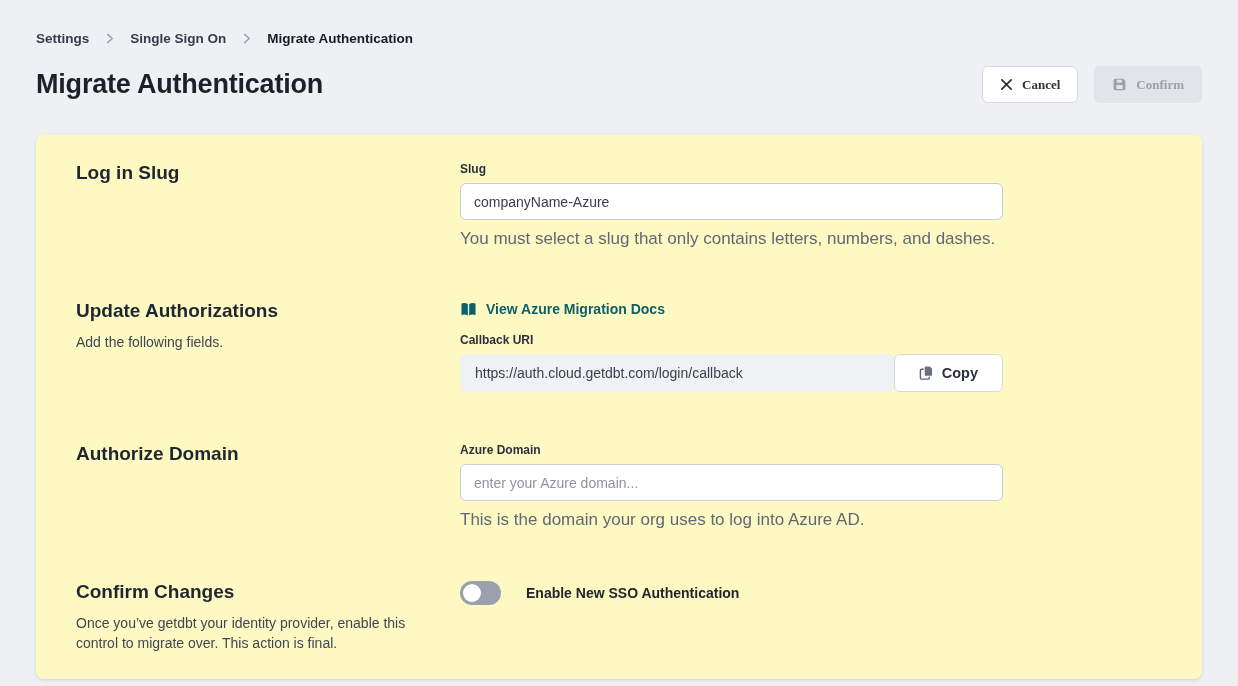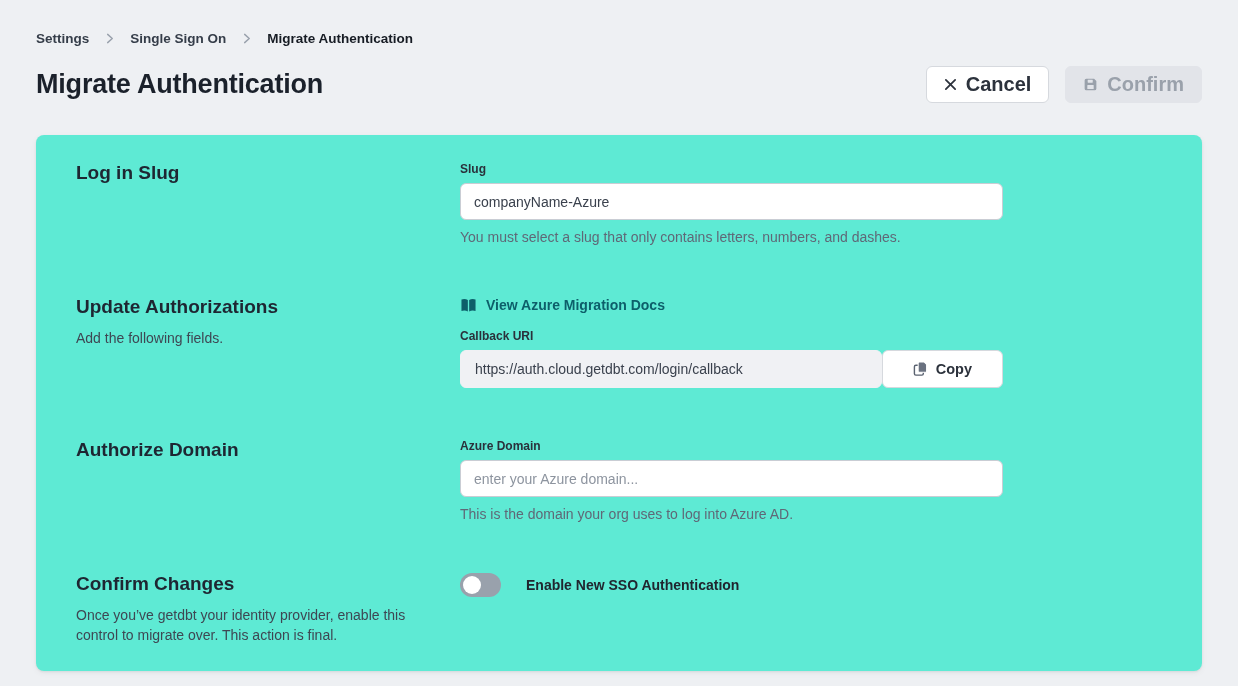--- a/index.html
+++ b/index.html
@@ -18,48 +18,48 @@
     font-size:13.5px; font-weight:700; color:#353d49; }
   .crumb { cursor:pointer; }
   .crumb.current { color:#171c24; }
   .crumb-sep { display:flex; align-items:center; color:#9aa2ad; }
 
   
   .header-row { display:flex; align-items:center; justify-content:space-between; margin-top:20px; }
   h1 { font-size:27px; margin:0; font-weight:700; color:#1b212b; letter-spacing:-0.2px; }
   .actions { display:flex; gap:16px; }
   .btn { display:inline-flex; align-items:center; gap:9px; height:37px; padding:12px 17px;
-    border-radius:6px; font-size:20px; font-weight:600; font-family:Liberation Sans, sans-serif; cursor:pointer; }
+    border-radius:6px; font-size:13px; font-weight:600; font-family:Liberation Serif, serif; cursor:pointer; }
   .btn-cancel { background:#ffffff; border:1px solid #d6d9de; color:#2c323c; }
   .btn-confirm { background:#e2e4e9; border:1px solid #e2e4e9; color:#9aa1ab; cursor:default; }
 
   
-  .card { margin-top:32px; background:#5eead4; border-radius:8px;
+  .card { margin-top:32px; background:#fef9c3; border-radius:8px;
     box-shadow:0 1px 2px rgba(27,33,43,.08), 0 2px 6px rgba(27,33,43,.05);
     padding:27px 40px 25px; }
   .row { display:grid; grid-template-columns:384px 1fr; align-items:start; }
   .row + .row { margin-top:51px; }
   .section-h { font-size:19px; font-weight:700; margin:0; color:#1e2632; }
   .section-desc { margin:10px 0 0; font-size:14px; color:#3e4753; line-height:1.45; max-width:348px; }
 
   .fields { max-width:543px; }
   .field-label { font-size:12px; font-weight:700; color:#2a313b; margin-bottom:7px; }
   .text-input { width:100%; height:37px; border:1px solid #c9cdd4; border-radius:6px;
     padding:0 13px; font-size:14px; font-family:inherit; color:#3a414d; background:#fff; outline:none; }
   .text-input::placeholder { color:#8d949f; }
-  .helper { margin-top:9px; font-size:14px; color:#5f6877; }
+  .helper { margin-top:9px; font-size:17px; color:#5f6877; }
 
   .docs-link { display:inline-flex; align-items:center; gap:9px; color:#0d5f6a;
     font-size:14px; font-weight:700; text-decoration:none; margin:1px 0 16px; cursor:pointer; }
 
   .callback-row { display:flex; }
   .readonly-input { flex:1; height:38px; background:#f0f1f4; border:1px solid #f0f1f4;
     border-radius:6px; padding:0 14px; font-size:14px; font-family:inherit; color:#3a414d; outline:none; }
   .btn-copy { background:#ffffff; border:1px solid #d6d9de; border-radius:6px; height:38px;
-    padding:0 30px; display:inline-flex; align-items:center; gap:8px; font-size:14.5px;
+    padding:0 24px; display:inline-flex; align-items:center; gap:8px; font-size:14.5px;
     font-weight:600; color:#2c323c; font-family:inherit; cursor:pointer; }
 
   .toggle-row { display:flex; align-items:center; gap:13px; }
   .toggle { width:41px; height:24px; border-radius:12px; background:#99a1ac; position:relative;
     border:none; cursor:pointer; flex:0 0 auto; padding:0; }
   .toggle .knob { position:absolute; left:3px; top:3px; width:18px; height:18px;
     border-radius:50%; background:#ffffff; }
   .toggle-label { font-size:14px; font-weight:700; color:#20262f;padding-left:12px; }
 
   .icon { display:inline-flex; align-items:center; justify-content:center; }

